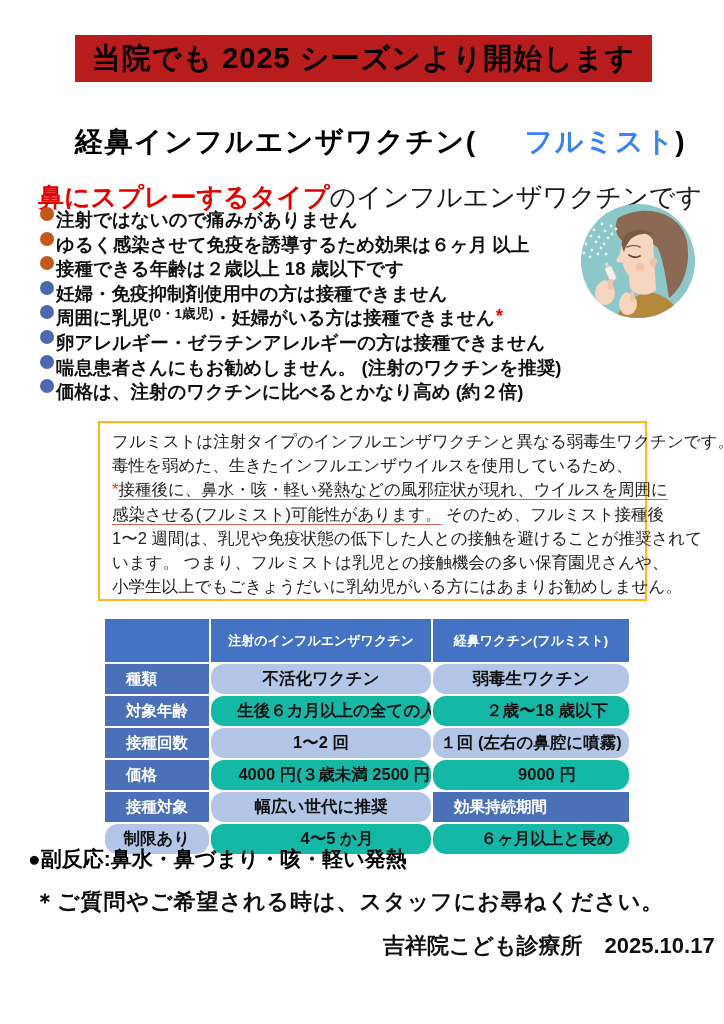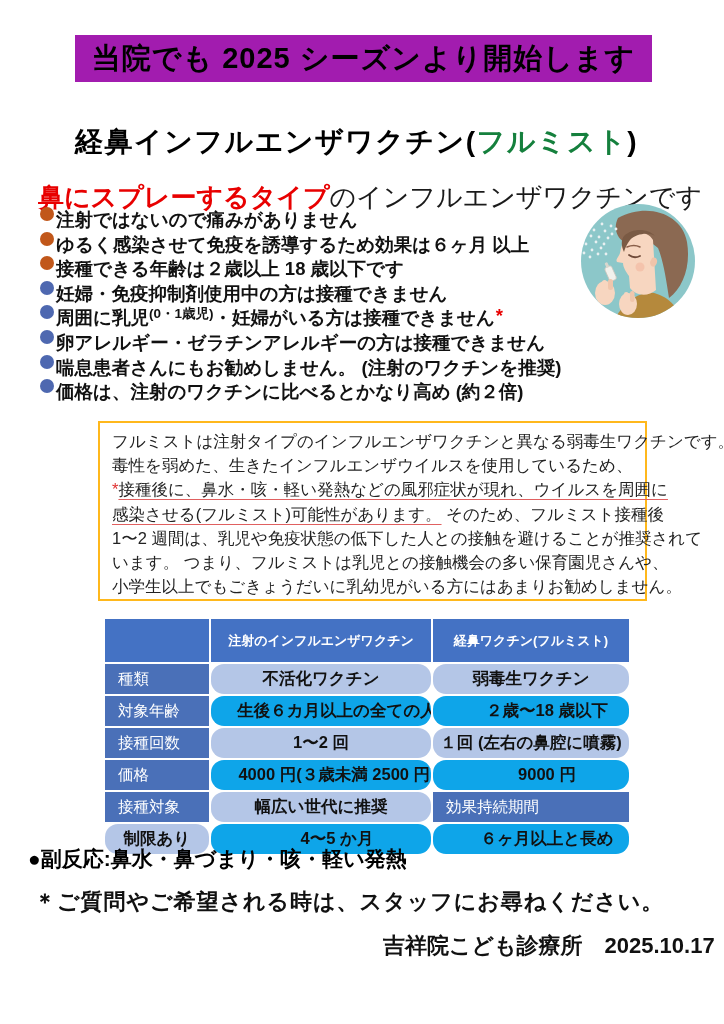--- a/index.html
+++ b/index.html
@@ -9,32 +9,32 @@
     background:#ffffff;
     font-family:"Liberation Sans","DejaVu Sans",sans-serif;
     color:#1a1a1a;
     overflow:hidden;
   }
   .abs { position:absolute; }
 
   
   .banner {
     left:75px; top:35px; width:577px; height:47px;
-    background:#a21caf;
+    background:#b91c1c;
     font-size:29px; font-weight:bold; letter-spacing:1px;
     text-align:center; line-height:47px; color:#000;
   }
 
   
   .title {
     left:75px; top:123px; width:600px;
     font-size:28px; font-weight:bold; letter-spacing:1.5px;
     color:#000; white-space:nowrap;
   }
-  .title .blue { color:#15803d; }
+  .title .blue { color:#3b82f6;margin-left:48px; }
 
   
   .intro {
     left:38px; top:180px; font-size:26px; white-space:nowrap; color:#1a1a1a;
   }
   .intro .red { color:#e80000; font-weight:bold; }
 
   
   .bullets { left:40px; top:207px; width:560px; }
   .bullet {
@@ -77,26 +77,27 @@
     gap:2px;
     background:#ffffff;
   }
   .tc { display:flex; align-items:center; justify-content:center; overflow:hidden; }
   .th {
     height:43px; background:#4472c4; color:#ffffff;
     font-size:13px; font-weight:bold; white-space:nowrap;
   }
   .rowlabel {
     height:30px; background:#4a70b8; color:#ffffff;
-    font-size:15.5px; justify-content:flex-start; padding-left:13px;
+    font-size:15.5px; justify-content:flex-start; padding-left:21px;
     white-space:nowrap;
+    font-weight:bold;
   }
   .data { height:30px; font-size:16.5px; font-weight:600; color:#111; white-space:nowrap;border-radius:13px; }
   .dark  { background:#b4c6e7; }
-  .light { background:#0ea5e9;padding-left:32px; }
+  .light { background:#14b8a6;padding-left:32px; }
 
   
   .side-effects { left:28px; top:845px; font-size:21px; font-weight:bold; color:#000; white-space:nowrap; }
   .note { left:34px; top:887px; font-size:22px; font-weight:600; letter-spacing:1px; color:#111; white-space:nowrap; }
   .clinic { left:383px; top:931px; font-size:22px; font-weight:600; color:#111; white-space:nowrap; }
 </style>
 </head>
 <body>
 
 <div class="abs banner">当院でも 2025 シーズンより開始します</div>

